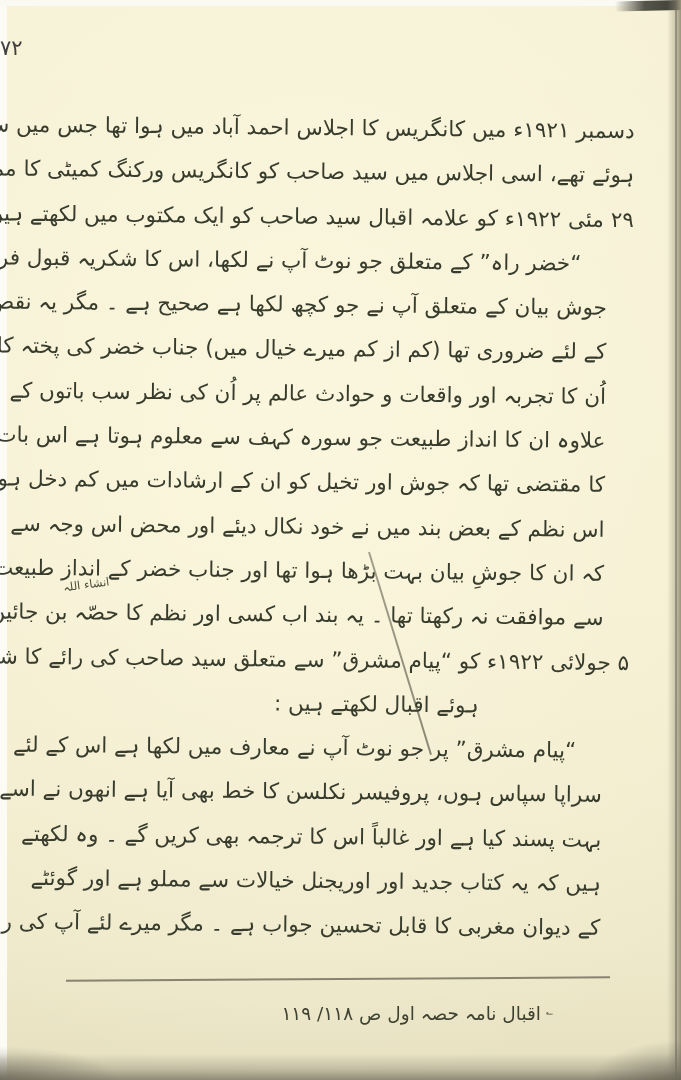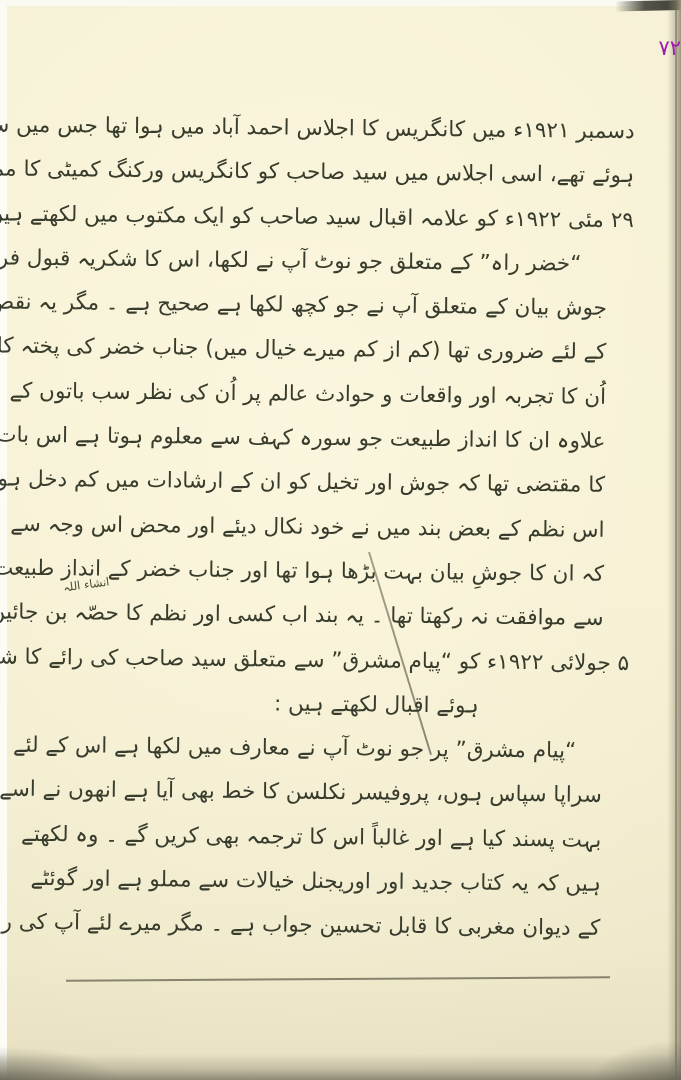--- a/index.html
+++ b/index.html
@@ -21,22 +21,22 @@
   .edge-bottom-shade{position:absolute;left:0;bottom:0;width:100%;height:26px;
          background:linear-gradient(to bottom,rgba(160,155,134,0),rgba(160,155,134,.55) 60%,#8f8a76 100%);}
   .corner-bottomleft{position:absolute;left:0;bottom:0;width:120px;height:34px;
          background:radial-gradient(ellipse at left bottom,rgba(95,92,80,.6),rgba(95,92,80,0) 70%);}
   .corner-bottomright{position:absolute;right:0;bottom:0;width:90px;height:40px;
          background:radial-gradient(ellipse at right bottom,rgba(80,78,68,.55),rgba(80,78,68,0) 70%);}
   .scan-crease{position:absolute;left:368px;top:552px;width:1.6px;height:212px;
          background:linear-gradient(#8e8a76,#6f6c5c);transform:rotate(-17deg);
          transform-origin:top center;opacity:.8;}
 
-  .page-number{position:absolute;top:36px;left:0;width:100%;text-align:right;
-         font-size:21px;letter-spacing:3px;color:#a21caf;}
+  .page-number{position:absolute;top:36px;left:0;width:100%;text-align:left;
+         font-size:21px;letter-spacing:3px;color:#404040;}
 
   .text-body{position:absolute;top:106px;right:46px;left:34px;color:#383c2c;
          transform:rotate(0.6deg);transform-origin:center top;}
   .line{position:relative;height:44.3px;line-height:44px;font-size:21.5px;
         text-align:right;white-space:nowrap;direction:rtl;}
   .ind-0{padding-right:0;}
   .ind-1{padding-right:26px;}
   .ind-2{padding-right:52px;}
   .ind-4{padding-right:150px;}
   .interlinear-note{position:absolute;left:34px;top:-12px;font-size:11.5px;
@@ -91,13 +91,16 @@
         <div class="line ind-2">“پیام مشرق” پر جو نوٹ آپ نے معارف میں لکھا ہے اس کے لئے</div>
         <div class="line ind-1">سراپا سپاس ہوں، پروفیسر نکلسن کا خط بھی آیا ہے انھوں نے اسے</div>
         <div class="line ind-1">بہت پسند کیا ہے اور غالباً اس کا ترجمہ بھی کریں گے ۔ وہ لکھتے</div>
         <div class="line ind-1">ہیں کہ یہ کتاب جدید اور اوریجنل خیالات سے مملو ہے اور گوئٹے</div>
         <div class="line ind-1">کے دیوان مغربی کا قابل تحسین جواب ہے ۔ مگر میرے لئے آپ کی رائے</div>
       </div>
     </div>
 
   <div class="footnote-rule"></div>
 
+  <div class="footnote">
+    <span class="footnote-marker">؂</span><span>اقبال نامہ حصہ اول ص ۱۱۸/ ۱۱۹</span>
+  </div>
 </div>
 
 </body></html>

